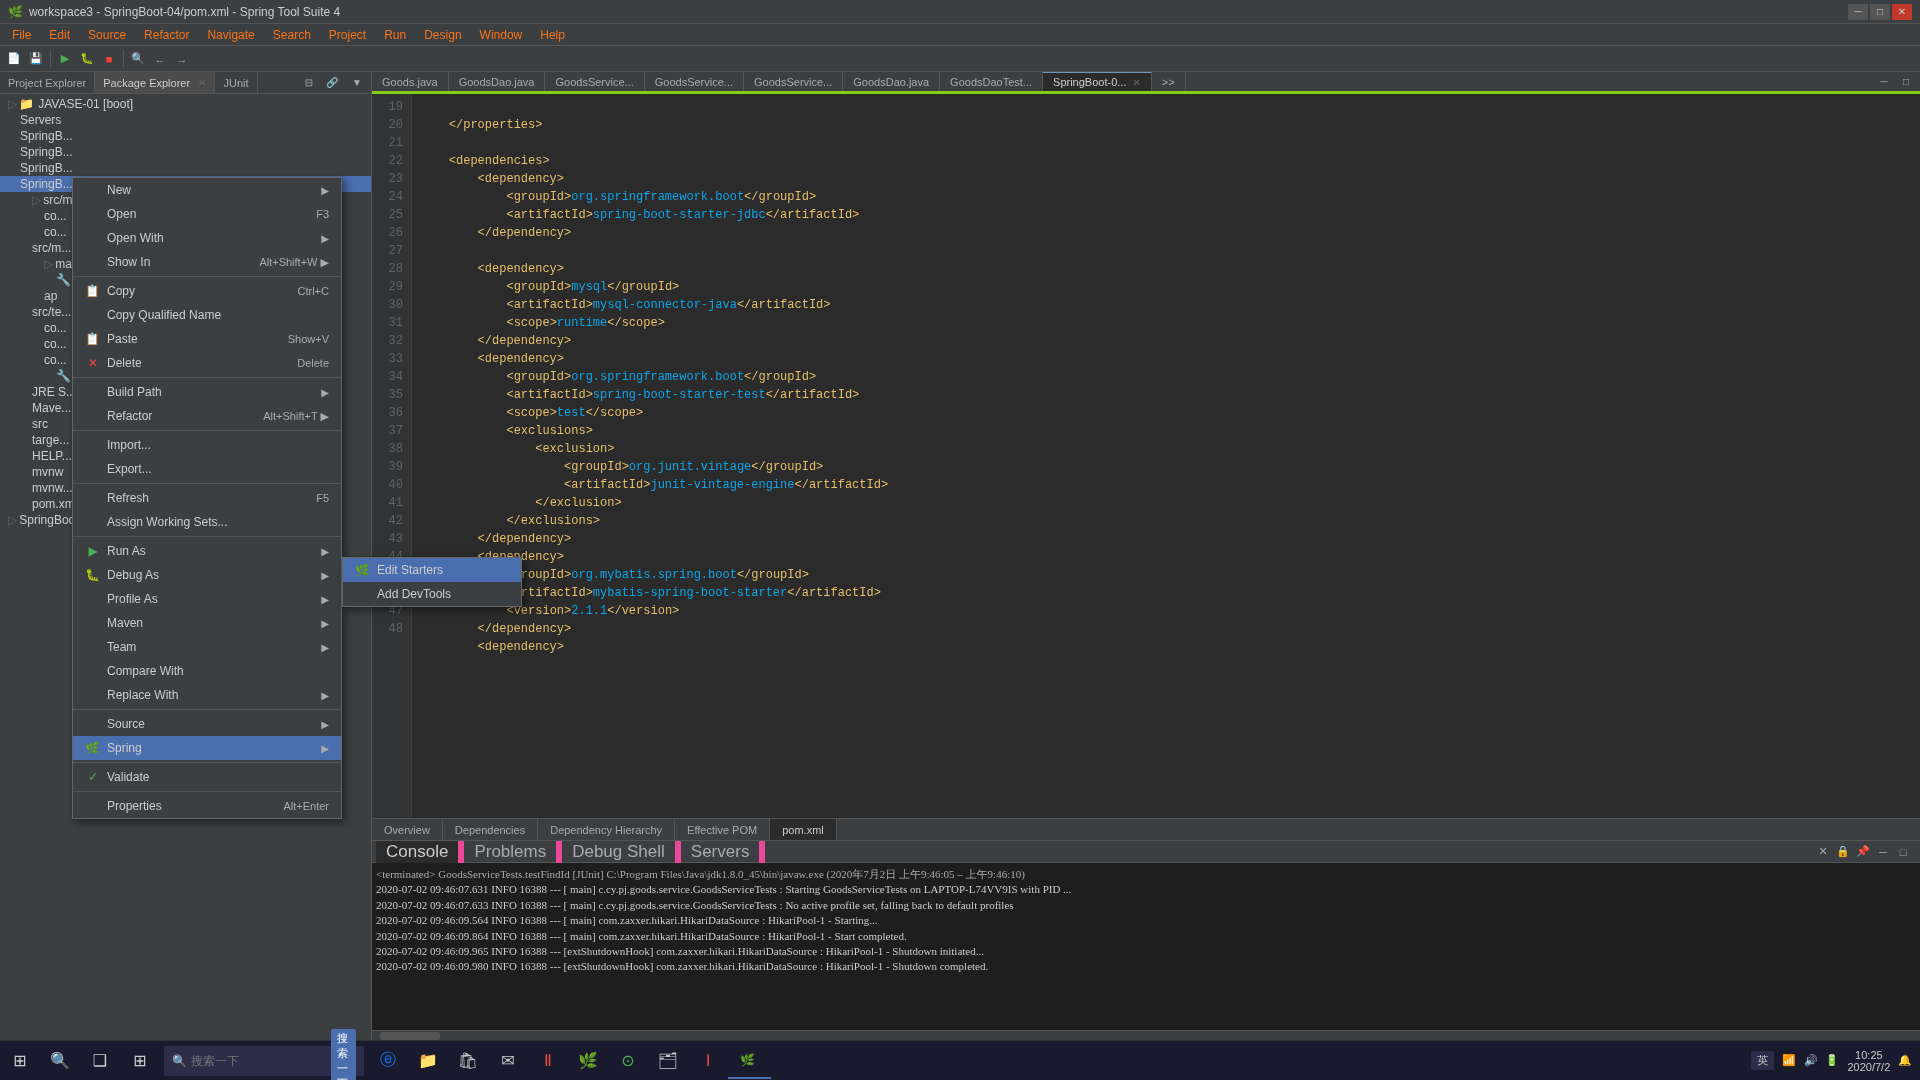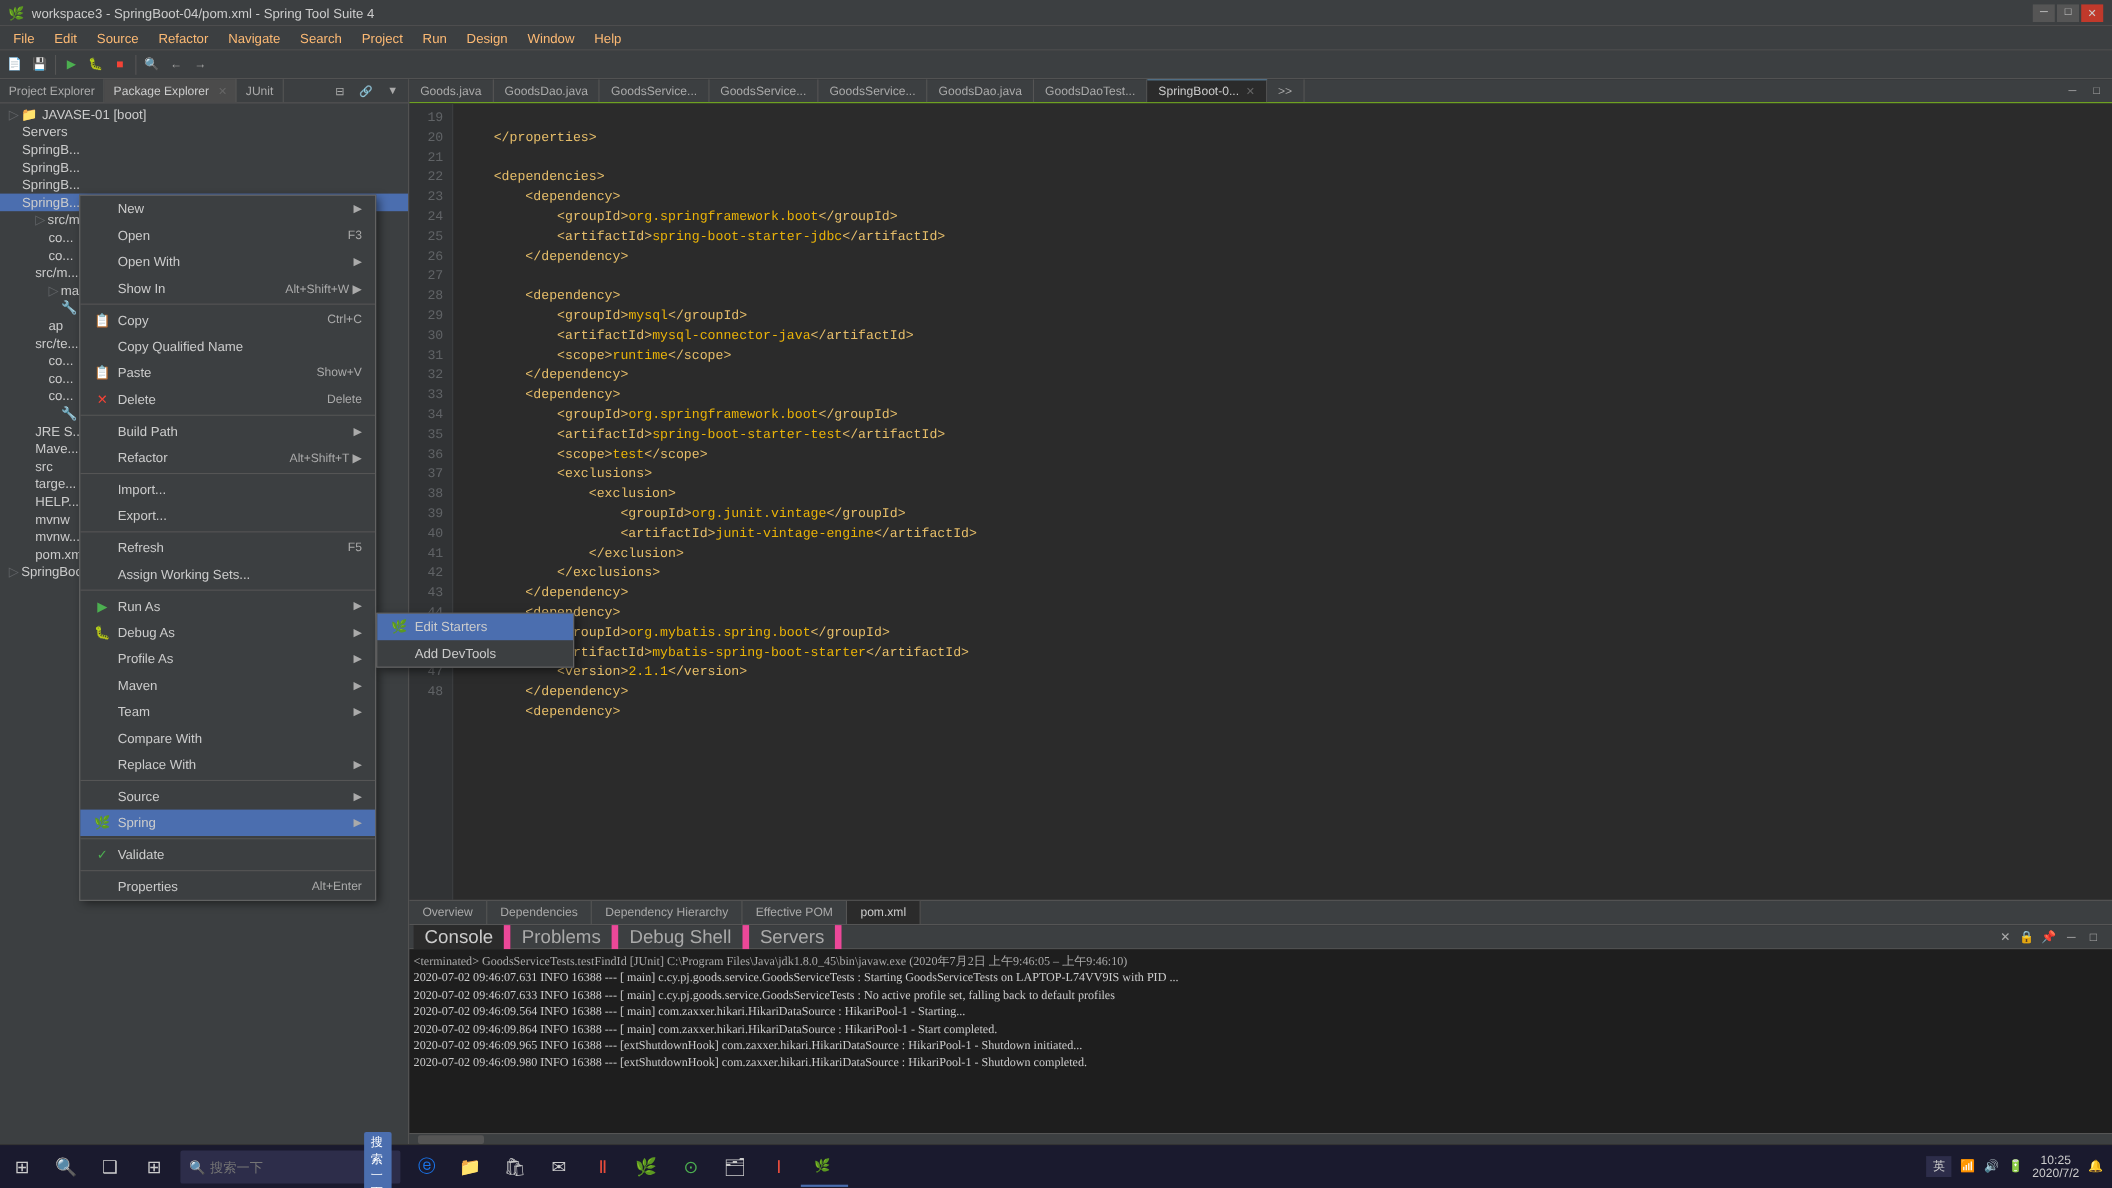--- a/index.html
+++ b/index.html
@@ -24,21 +24,21 @@
     
     #menubar {
       background: #3c3f41;
       height: 22px;
       display: flex;
       align-items: center;
       padding: 0 4px;
       gap: 2px;
       border-bottom: 1px solid #555;
     }
-    .menu-item { padding: 2px 8px; color: #fdba74; cursor: pointer; font-size: 12px; height: 22px; display: flex; align-items: center; }
+    .menu-item { padding: 2px 8px; color: #f97316; cursor: pointer; font-size: 12px; height: 22px; display: flex; align-items: center; }
 
     
     #toolbar {
       background: #3c3f41;
       height: 26px;
       display: flex;
       align-items: center;
       padding: 0 4px;
       gap: 2px;
       border-bottom: 1px solid #555;
@@ -147,21 +147,21 @@
       flex: 1;
       display: flex;
       flex-direction: column;
       background: #2b2b2b;
     }
 
     
     #editor-tabs {
       display: flex;
       background: #3c3f41;
-      border-bottom: 1px solid #84cc16;
+      border-bottom: 3px solid #84cc16;
       height: 22px;
       overflow: hidden;
     }
     .editor-tab {
       padding: 2px 10px;
       font-size: 11px;
       color: #aaa;
       cursor: pointer;
       border-right: 1px solid #555;
       display: flex;
@@ -196,21 +196,21 @@
     #code-content {
       flex: 1;
       padding: 4px 8px;
       white-space: pre;
       font-size: 12px;
       line-height: 1.5;
     }
 
     
     .xml-tag { color: #e8bf6a; }
-    .xml-content { color: #eab308; }
+    .xml-content { color: #0ea5e9; }
     .xml-bracket { color: #e8bf6a; }
 
     
     #bottom-panel {
       height: 200px;
       background: #2b2b2b;
       border-top: 1px solid #555;
       display: flex;
       flex-direction: column;
     }

